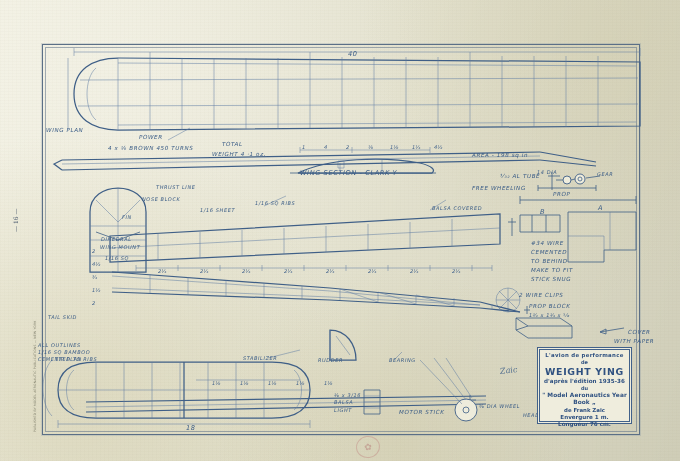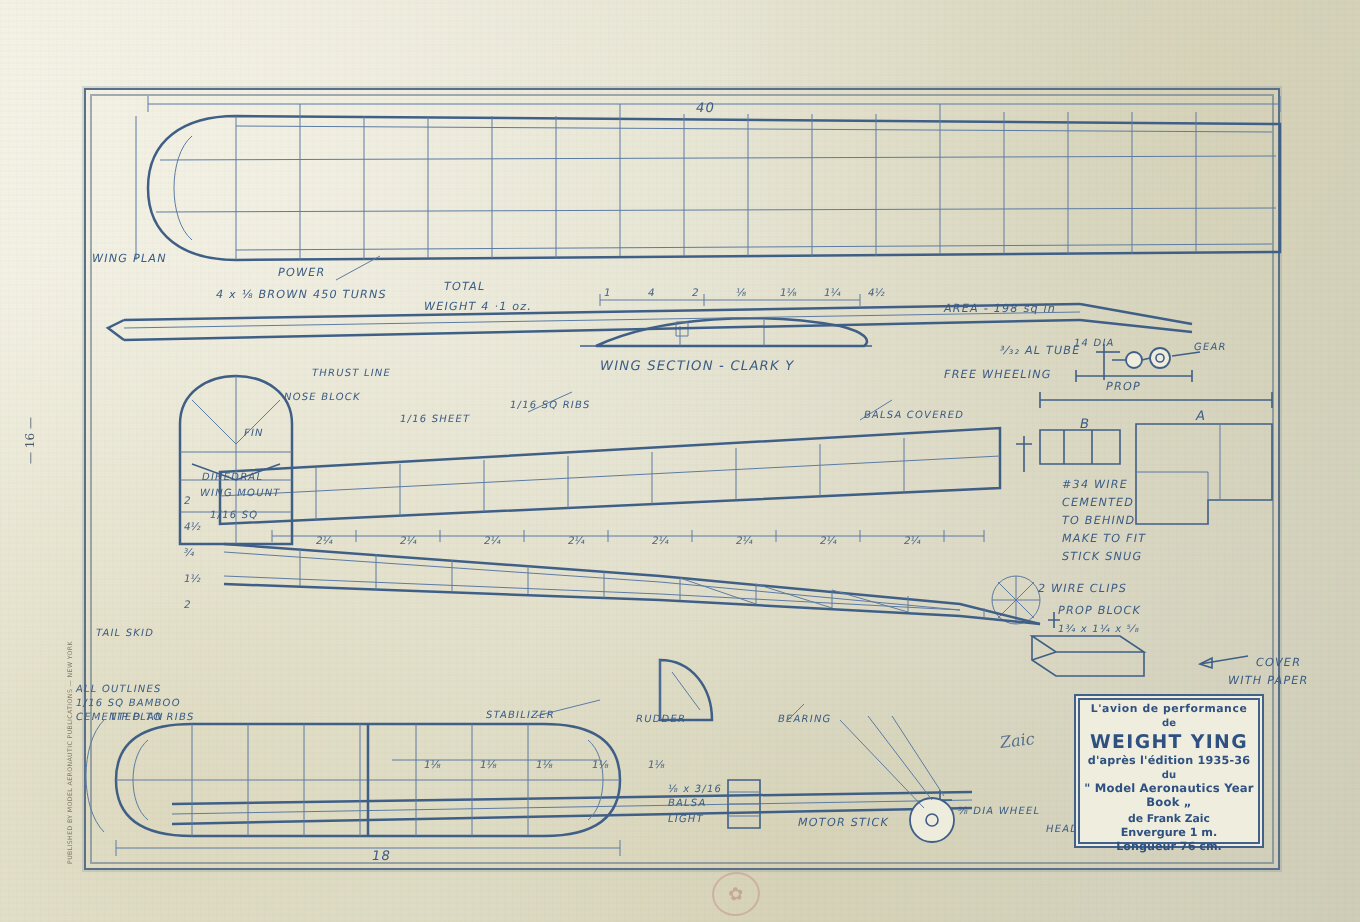--- a/index.html
+++ b/index.html
@@ -357,21 +357,21 @@
   </g>
 </svg>
 
 <div id="annotation-layer">
     <div class="hand h7" style="left: 348px; top: 50px;">40</div>
     <div class="hand h6" style="left: 46px; top: 127px;">WING PLAN</div>
     <div class="hand h6" style="left: 139px; top: 134px;">POWER</div>
     <div class="hand h6" style="left: 108px; top: 145px;">4 x ⅛ BROWN  450 TURNS</div>
     <div class="hand h6" style="left: 222px; top: 141px;">TOTAL</div>
     <div class="hand h6" style="left: 212px; top: 151px;">WEIGHT  4 ·1 oz.</div>
-    <div class="hand h7" style="left: 300px; top: 179px;">WING SECTION - CLARK Y</div>
+    <div class="hand h7" style="left: 300px; top: 169px;">WING SECTION - CLARK Y</div>
     <div class="hand h6" style="left: 472px; top: 152px;">AREA - 198 sq in</div>
     <div class="hand h6" style="left: 500px; top: 173px;">³⁄₃₂ AL TUBE</div>
     <div class="hand h6" style="left: 472px; top: 185px;">FREE WHEELING</div>
     <div class="hand h6" style="left: 553px; top: 191px;">PROP</div>
     <div class="hand h5" style="left: 537px; top: 169px;">14 DIA</div>
     <div class="hand h5" style="left: 597px; top: 171px;">GEAR</div>
     <div class="hand h7" style="left: 540px; top: 208px;">B</div>
     <div class="hand h7" style="left: 598px; top: 204px;">A</div>
     <div class="hand h6" style="left: 531px; top: 240px;">#34 WIRE</div>
     <div class="hand h6" style="left: 531px; top: 249px;">CEMENTED</div>

